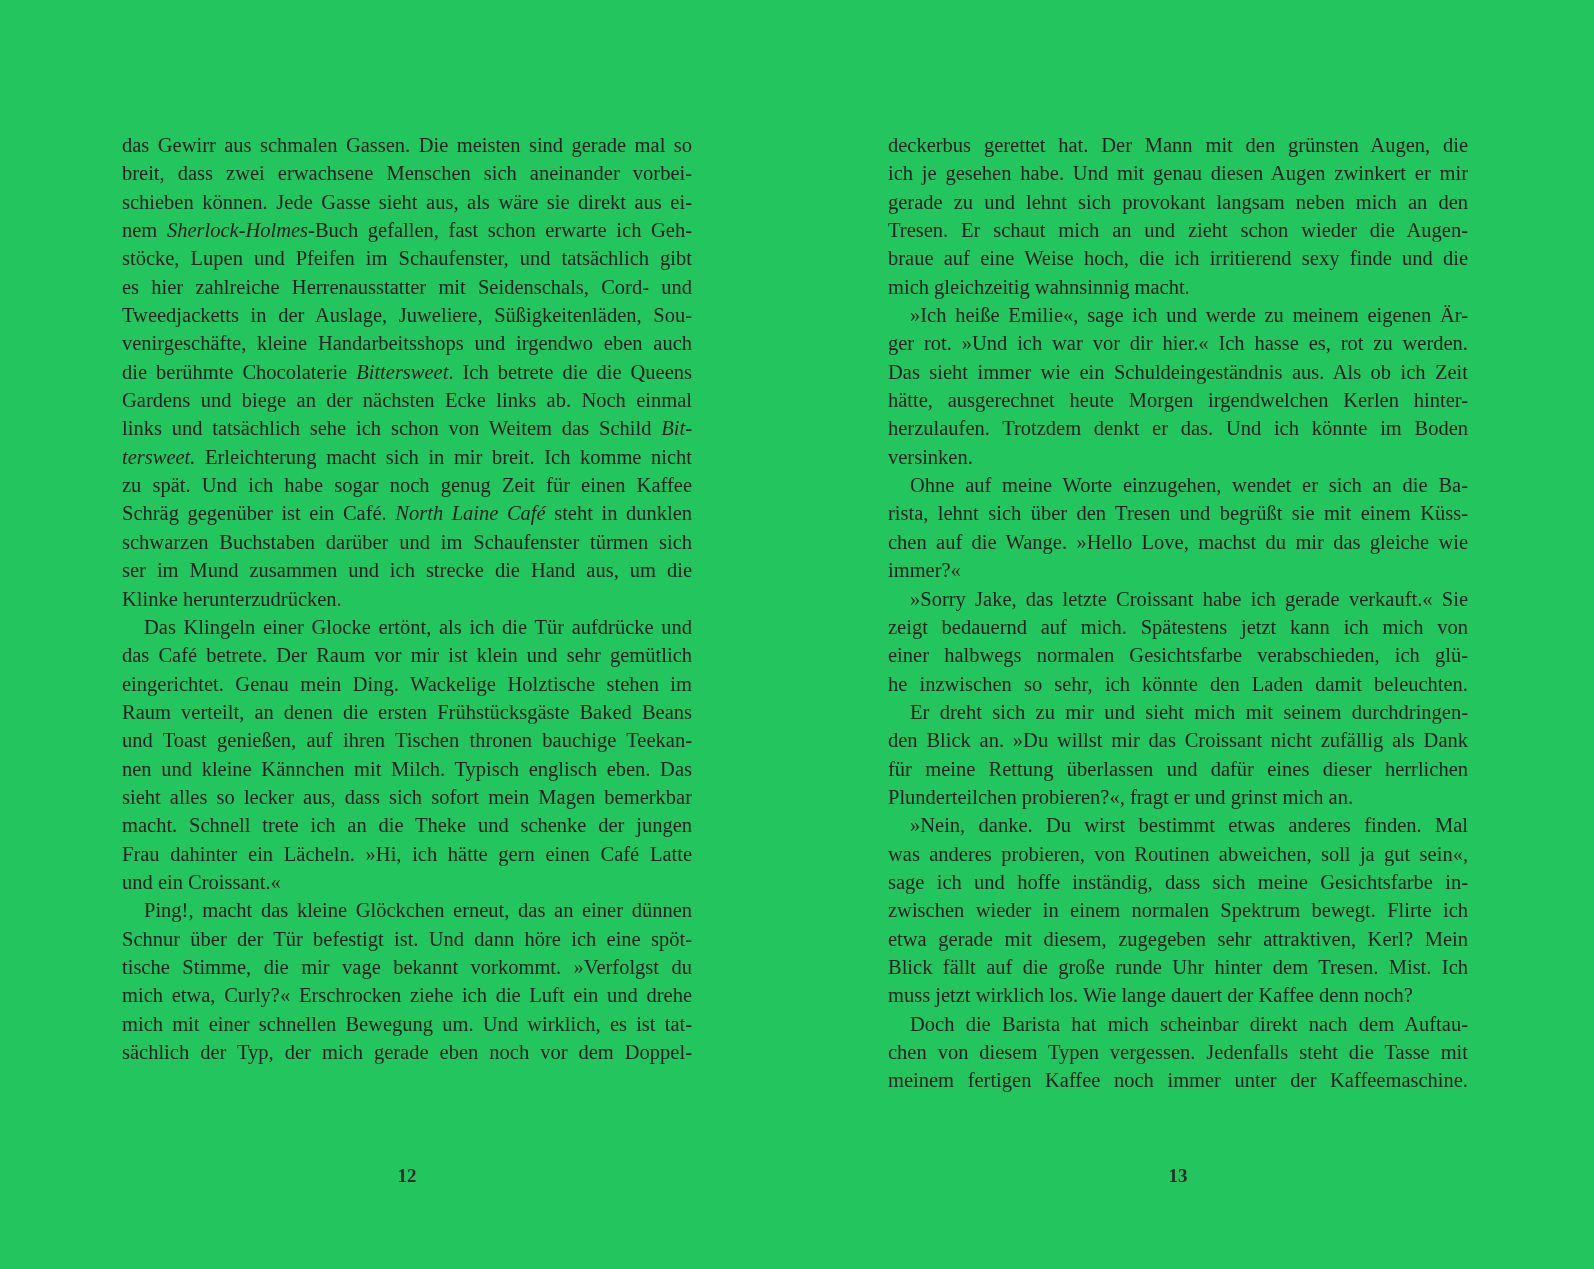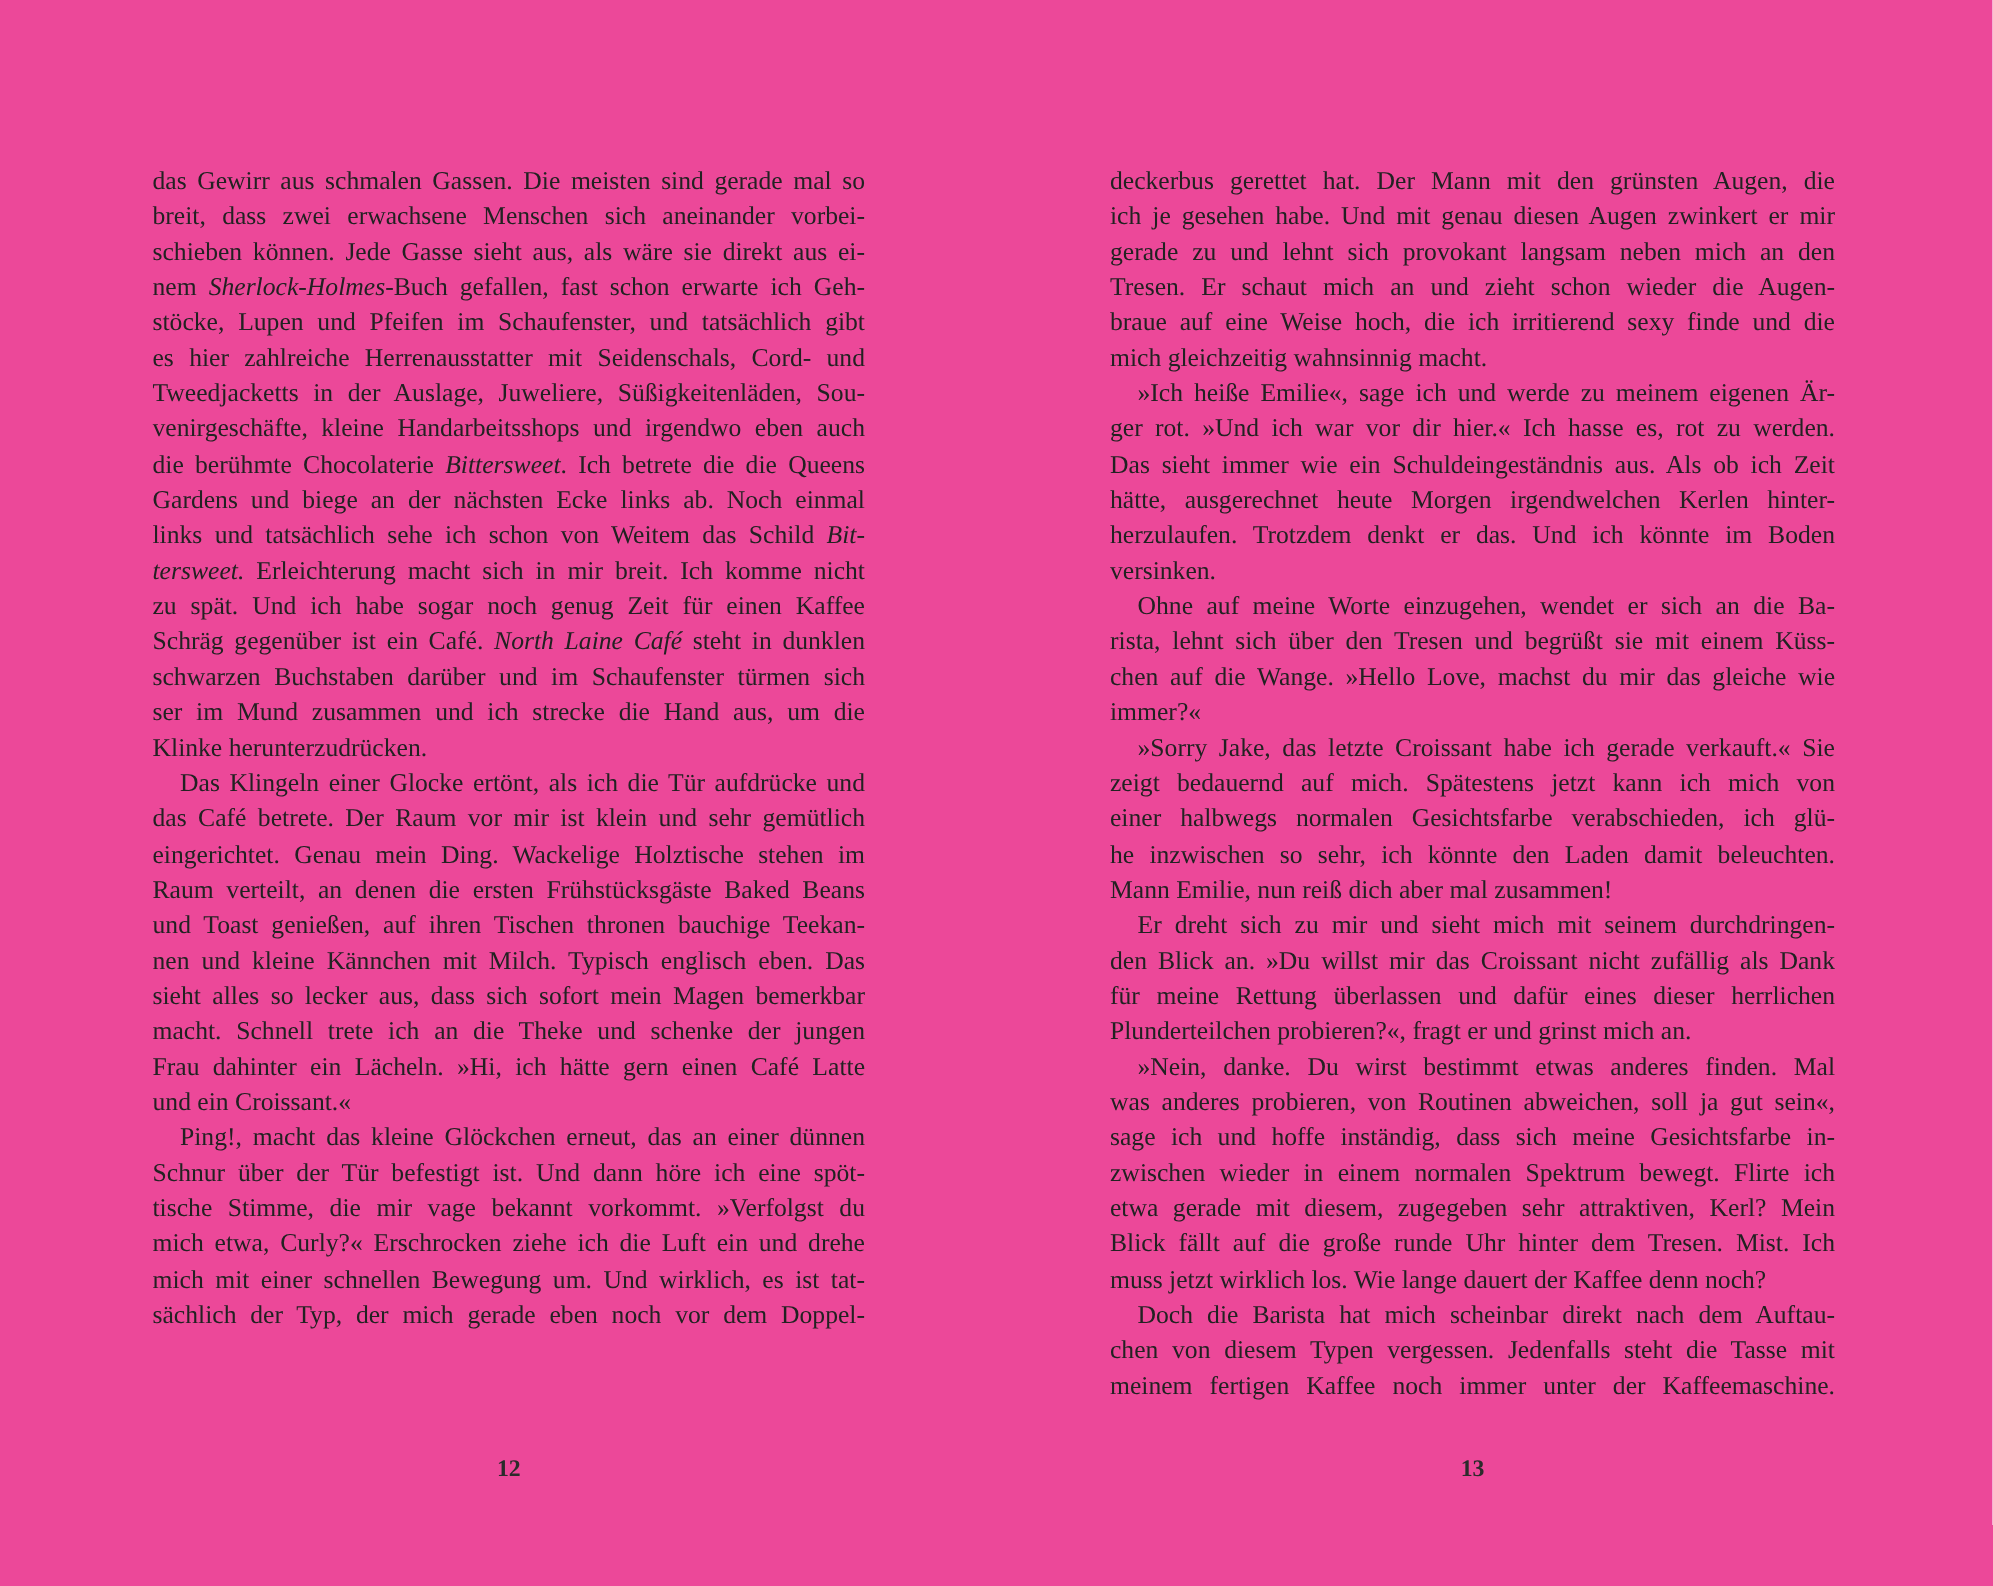--- a/index.html
+++ b/index.html
@@ -4,21 +4,21 @@
 <style>
   html, body {
     margin: 0;
     padding: 0;
     background: #ffffff;
   }
   .spread {
     position: relative;
     width: 1594px;
     height: 1269px;
-    background: #ec4899;
+    background: #22c55e;
     overflow: hidden;
     font-family: "Liberation Serif", "DejaVu Serif", serif;
     color: #222222;
   }
   .page {
     position: absolute;
     top: 131px;
     height: 1100px;
   }
   .page.left  { left: 122px; width: 570px; }
@@ -114,21 +114,20 @@
         <div class="line"><span>herzulaufen. Trotzdem denkt er das. Und ich könnte im Boden</span></div>
         <div class="line par-end"><span>versinken.</span></div>
         <div class="line indent"><span>Ohne auf meine Worte einzugehen, wendet er sich an die Ba-</span></div>
         <div class="line"><span>rista, lehnt sich über den Tresen und begrüßt sie mit einem Küss-</span></div>
         <div class="line"><span>chen auf die Wange. »Hello Love, machst du mir das gleiche wie</span></div>
         <div class="line par-end"><span>immer?«</span></div>
         <div class="line indent"><span>»Sorry Jake, das letzte Croissant habe ich gerade verkauft.« Sie</span></div>
         <div class="line"><span>zeigt bedauernd auf mich. Spätestens jetzt kann ich mich von</span></div>
         <div class="line"><span>einer halbwegs normalen Gesichtsfarbe verabschieden, ich glü-</span></div>
         <div class="line"><span>he inzwischen so sehr, ich könnte den Laden damit beleuchten.</span></div>
-        <div class="line par-end"><span>Mann Emilie, nun reiß dich aber mal zusammen!</span></div>
         <div class="line indent"><span>Er dreht sich zu mir und sieht mich mit seinem durchdringen-</span></div>
         <div class="line"><span>den Blick an. »Du willst mir das Croissant nicht zufällig als Dank</span></div>
         <div class="line"><span>für meine Rettung überlassen und dafür eines dieser herrlichen</span></div>
         <div class="line par-end"><span>Plunderteilchen probieren?«, fragt er und grinst mich an.</span></div>
         <div class="line indent"><span>»Nein, danke. Du wirst bestimmt etwas anderes finden. Mal</span></div>
         <div class="line"><span>was anderes probieren, von Routinen abweichen, soll ja gut sein«,</span></div>
         <div class="line"><span>sage ich und hoffe inständig, dass sich meine Gesichtsfarbe in-</span></div>
         <div class="line"><span>zwischen wieder in einem normalen Spektrum bewegt. Flirte ich</span></div>
         <div class="line"><span>etwa gerade mit diesem, zugegeben sehr attraktiven, Kerl? Mein</span></div>
         <div class="line"><span>Blick fällt auf die große runde Uhr hinter dem Tresen. Mist. Ich</span></div>

